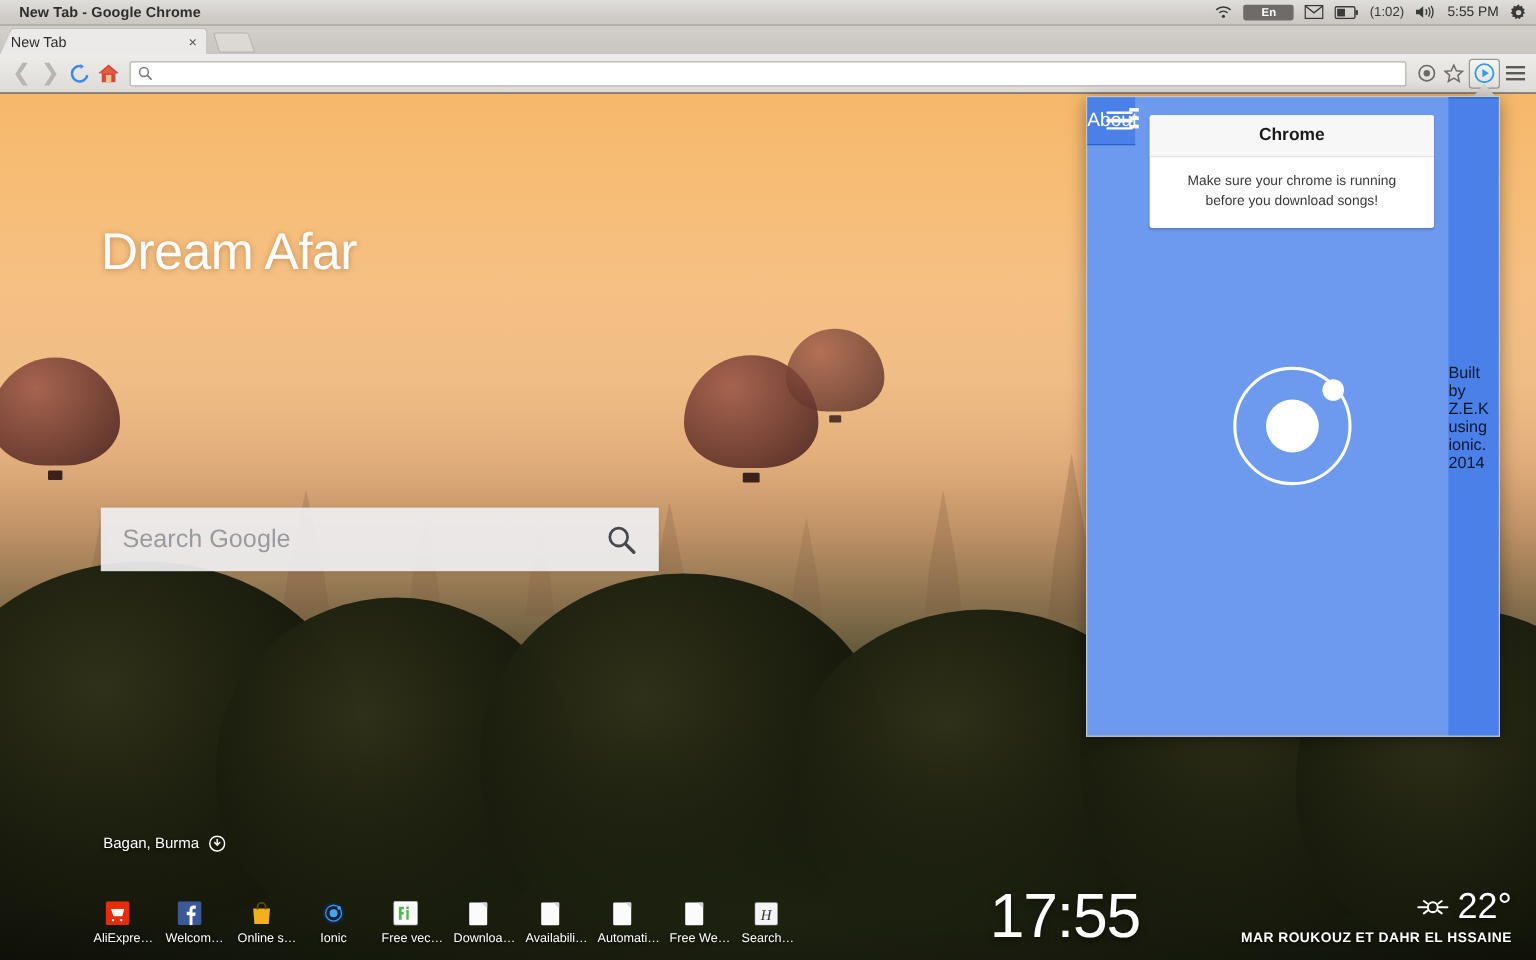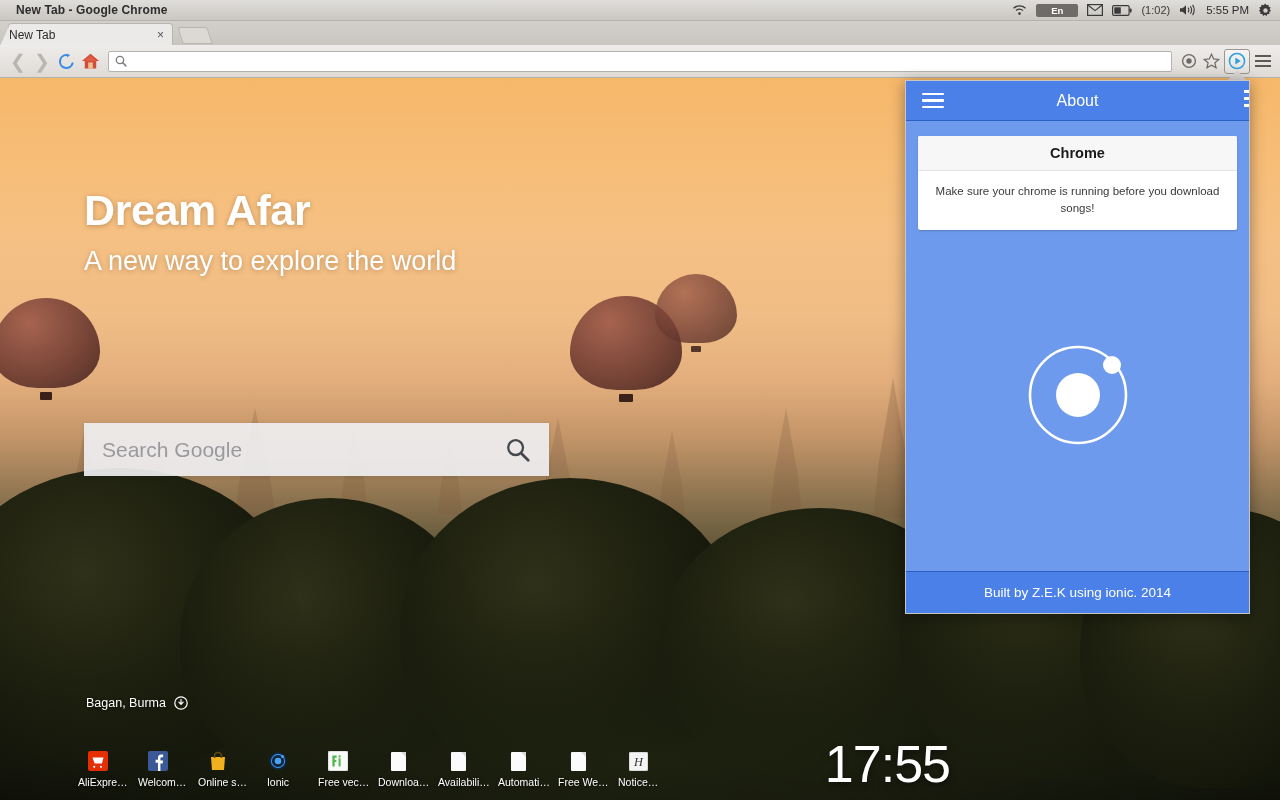--- a/index.html
+++ b/index.html
@@ -106,21 +106,21 @@
     background: radial-gradient(ellipse at 35% 28%, #a05c4a, #6c3a30 60%, #45241e 100%);
     opacity:.92;
   }
   .balloon .basket {
     width:12%; height:7%; margin:4% auto 0;
     background:#3a2119; border-radius:1px;
   }
 
   #hero { position:absolute; left:84px; top:108px; }
   #hero-title {
-    font-size:43px; font-weight:bold; color:#ffffff; letter-spacing:-.4px;
+    font-size:43px; font-weight:normal; color:#ffffff; letter-spacing:-.4px;
     text-shadow:0 1px 5px rgba(90,50,20,.35);
   }
   #hero-sub {
     font-size:27px; color:#ffffff; margin-top:11px; font-weight:normal;
     text-shadow:0 1px 5px rgba(90,50,20,.35);
   }
   #searchbox {
     position:absolute; left:84px; top:345px; width:465px; height:53px;
     background:rgba(238,238,240,.93);
     display:flex; align-items:center; padding:0 18px;
@@ -158,21 +158,21 @@
   #weather { position:absolute; right:20px; bottom:12px; text-align:right; color:#fff; }
   #weather-top { display:flex; align-items:center; justify-content:flex-end; gap:7px; }
   #weather-temp { font-size:30px; line-height:1; text-shadow:0 2px 5px rgba(0,0,0,.55); }
   #weather-loc { font-size:11.5px; font-weight:bold; letter-spacing:.4px; margin-top:5px; text-shadow:0 1px 3px rgba(0,0,0,.8); }
 
   
   #popup {
     position:absolute; left:905px; top:80px; width:345px; height:534px;
     background:#6d9aed; border:1px solid #c9c6c2;
     box-shadow:0 3px 14px rgba(0,0,0,.4);
-    display:flex; flex-direction:column; overflow:hidden;
+    display:flex; flex-direction:row; overflow:hidden;
   }
   #popup-arrow {
     position:absolute; left:1228px; top:70px; width:0;height:0;
     border-left:9px solid transparent; border-right:9px solid transparent;
     border-bottom:10px solid #d9d6d2;
   }
   #pop-header {
     height:40px; background:#4a80e8; border-bottom:1px solid #2c5fc4;
     display:flex; align-items:center; position:relative; flex:0 0 40px;
   }
@@ -193,21 +193,21 @@
     background:#f7f7f7; border-bottom:1px solid #e3e3e3;
     text-align:center; padding:9px 6px; font-size:14.5px; font-weight:bold; color:#1a1a1a;
   }
   #notice-body {
     padding:12px 16px 14px; text-align:center; font-size:11.5px; color:#3a3a3a; line-height:1.45;
   }
   #ionic-logo { position:absolute; left:50%; top:222px; transform:translateX(-50%); }
   #pop-footer {
     flex:0 0 42px; background:#4a80e8; border-top:1px solid #2c5fc4;
     display:flex; align-items:center; justify-content:center;
-    font-size:13.5px; color:#ffffff;
+    font-size:13.5px; color:#0f172a;
   }
 </style>
 </head>
 <body>
 
 <div id="screen">
 
   <div id="titlebar">
     <div id="win-title">New Tab - Google Chrome</div>
     <div id="tray">
@@ -349,21 +349,20 @@
     <div class="tree" style="left:-60px;top:390px;width:360px;height:300px;"></div>
     <div class="tree" style="left:180px;top:420px;width:300px;height:280px;"></div>
     <div class="tree" style="left:400px;top:400px;width:340px;height:300px;"></div>
     <div class="tree" style="left:660px;top:430px;width:320px;height:270px;"></div>
     <div class="tree" style="left:900px;top:400px;width:300px;height:300px;"></div>
     <div class="tree" style="left:1080px;top:430px;width:280px;height:280px;"></div>
     <div class="hill" style="left:-100px;top:520px;width:1500px;height:330px;"></div>
 
     <div id="hero">
       <div id="hero-title">Dream Afar</div>
-      <div id="hero-sub">A new way to explore the world</div>
     </div>
 
     <div id="searchbox">
       <input id="search-input" type="text" placeholder="Search Google" style="">
       <svg width="26" height="26" viewBox="0 0 26 26">
         <circle cx="10.6" cy="10.6" r="7.4" fill="none" stroke="#45484d" stroke-width="2.3"></circle>
         <path d="M16.2 16.2l7 7" stroke="#45484d" stroke-width="2.8" stroke-linecap="round"></path>
         </svg>
     </div>
 
@@ -449,25 +448,42 @@
           </div>
         <div class="sc-label">Free We…</div>
       </div>
       <div class="shortcut">
         <div class="sc-icon">
           <svg width="19" height="19" viewBox="0 0 20 20">
               <rect width="20" height="20" rx="2" fill="#f4f4f4" stroke="#bbb"></rect>
             <text x="10" y="15" font-family="'Liberation Serif',serif" font-style="italic" font-size="13" fill="#333" text-anchor="middle">H</text>
             </svg>
         </div>
-        <div class="sc-label">Notice…</div>
+        <div class="sc-label">Search…</div>
       </div>
     </div>
 
     <div id="clock">17:55</div>
+    <div id="weather">
+      <div id="weather-top">
+        <svg width="28" height="20" viewBox="0 0 30 20">
+          <circle cx="15" cy="10" r="4.4" fill="none" stroke="#fff" stroke-width="1.8"></circle>
+          <g stroke="#fff" stroke-width="1.8" stroke-linecap="round">
+            <path d="M2 10h8"></path>
+              <path d="M20 10h8"></path>
+              <path d="M7 4.5l3 2.2"></path>
+              <path d="M23 4.5l-3 2.2"></path>
+              <path d="M7 15.5l3-2.2"></path>
+              <path d="M23 15.5l-3-2.2"></path>
+            </g>
+          </svg>
+        <span id="weather-temp">22°</span>
+      </div>
+      <div id="weather-loc">MAR ROUKOUZ ET DAHR EL HSSAINE</div>
+    </div>
   </div>
 
   <div id="popup-arrow"></div>
   <div id="popup">
     <div id="pop-header">
       <div id="hamburger">
         <span></span>
           <span></span>
           <span></span>
       </div>

